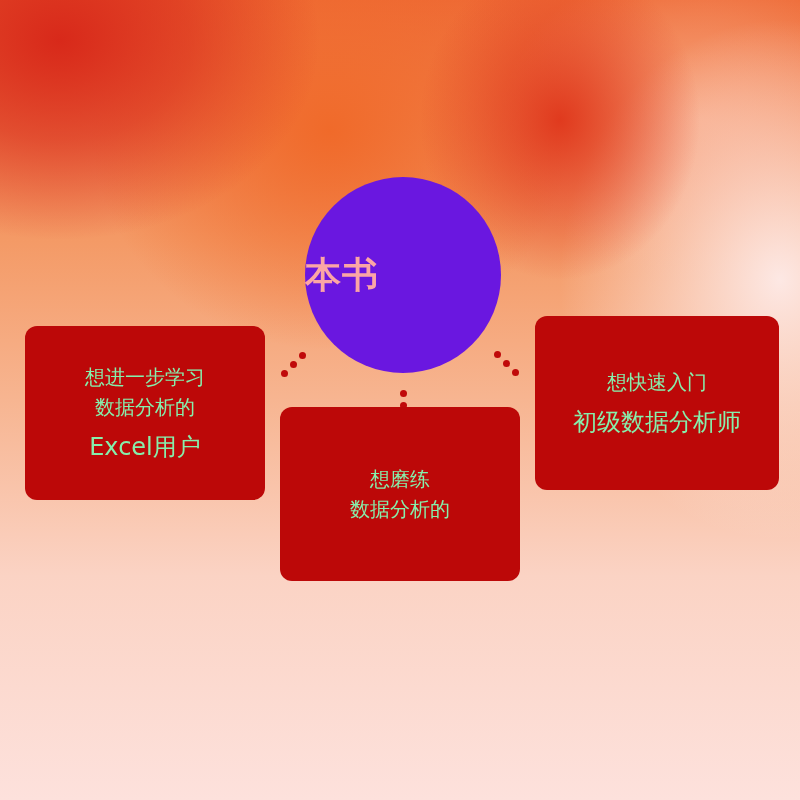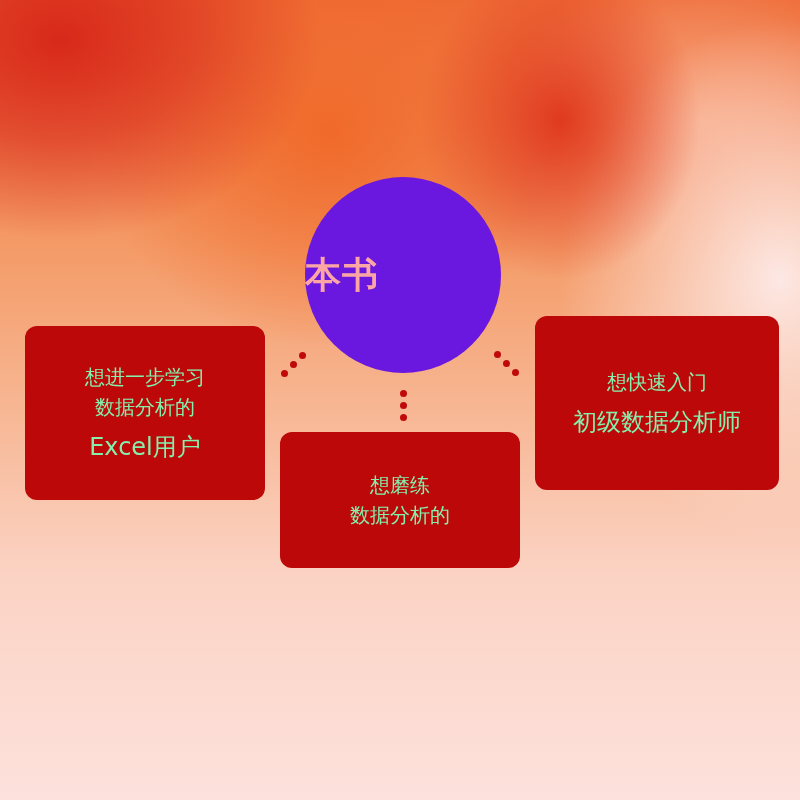--- a/index.html
+++ b/index.html
@@ -18,21 +18,21 @@
             border-radius: 50%; background: #6a17e0; display: flex; flex-direction: column;
             align-items: flex-start; justify-content: center; color: #fca5a5; font-weight: bold;
             font-size: 36px; line-height: 46px; }
   .circle span { display: block; letter-spacing: 1px; }
   .card { position: absolute; background: #bc0808; border-radius: 12px; color: #86efac;
           display: flex; flex-direction: column; align-items: center; justify-content: center;
           text-align: center; }
   .card .line { font-size: 20px; line-height: 30px; }
   .card .strong { font-size: 24px; font-weight: normal; line-height: 34px; margin-top: 8px; }
   #card-left { left: 25px; top: 326px; width: 240px; height: 174px; }
-  #card-mid { left: 280px; top: 432px; width: 240px; height: 136px; }
+  #card-mid { left: 280px; top: 407px; width: 240px; height: 174px; }
   #card-right { left: 535px; top: 316px; width: 244px; height: 174px; }
   .dot { position: absolute; width: 7px; height: 7px; border-radius: 50%; background: #c00a0a; }
 </style>
 </head>
 <body>
 
 <div class="bg"></div>
 
 <div class="circle">
   <span>本书</span>

